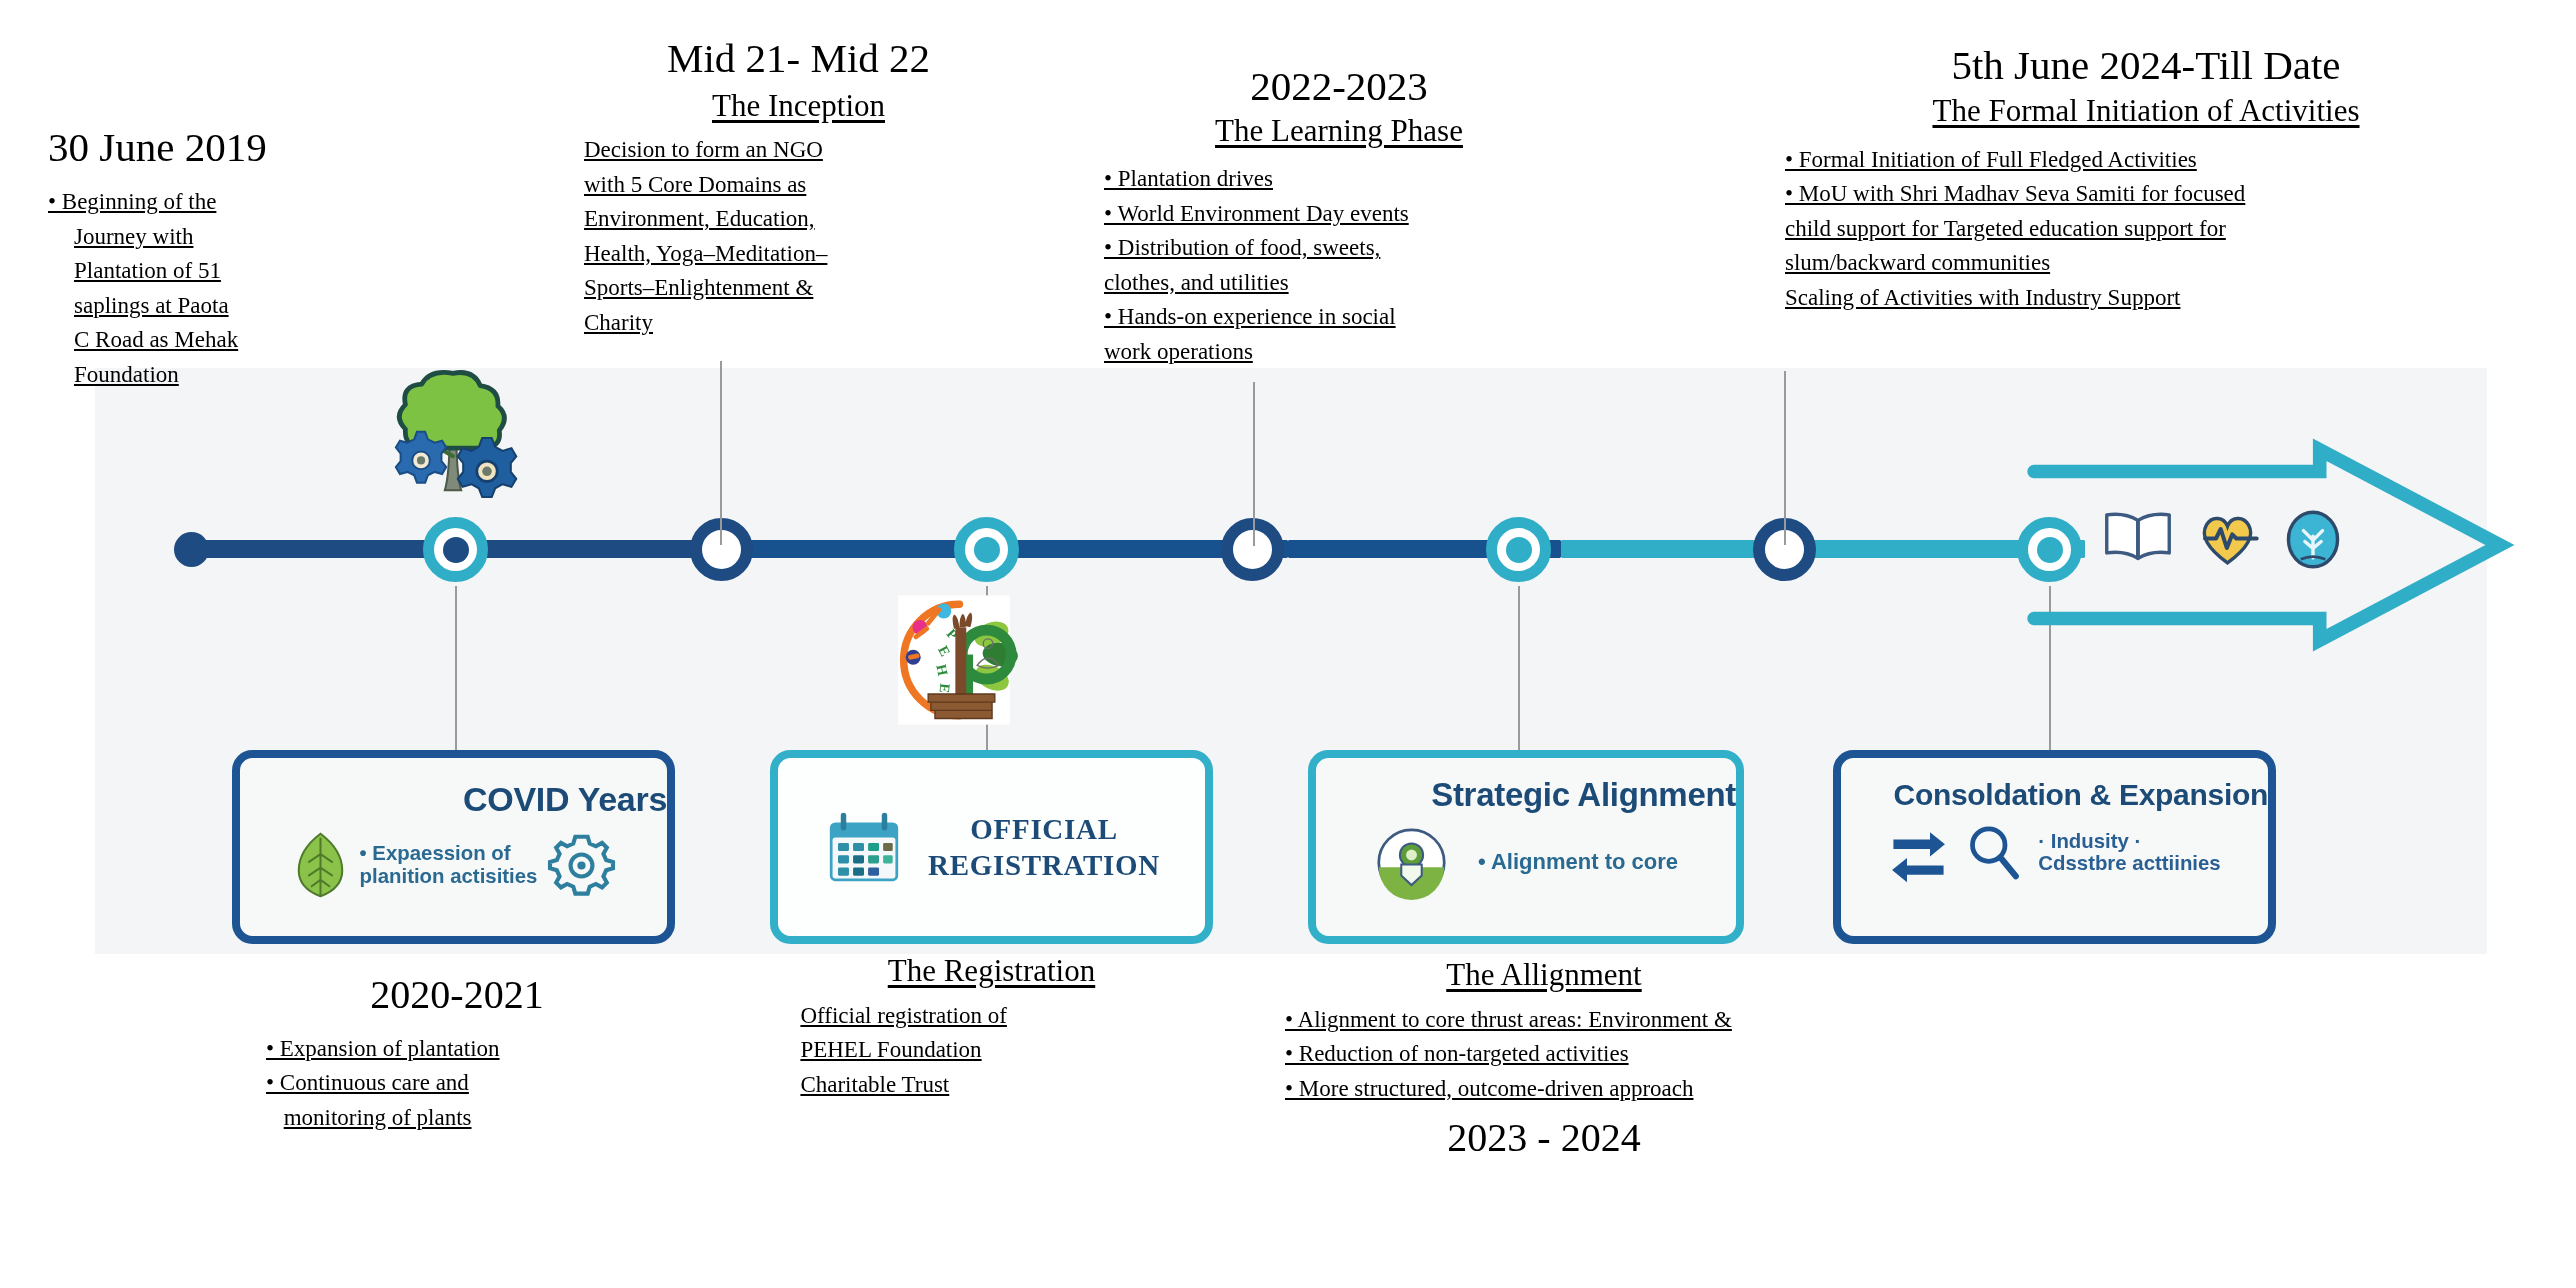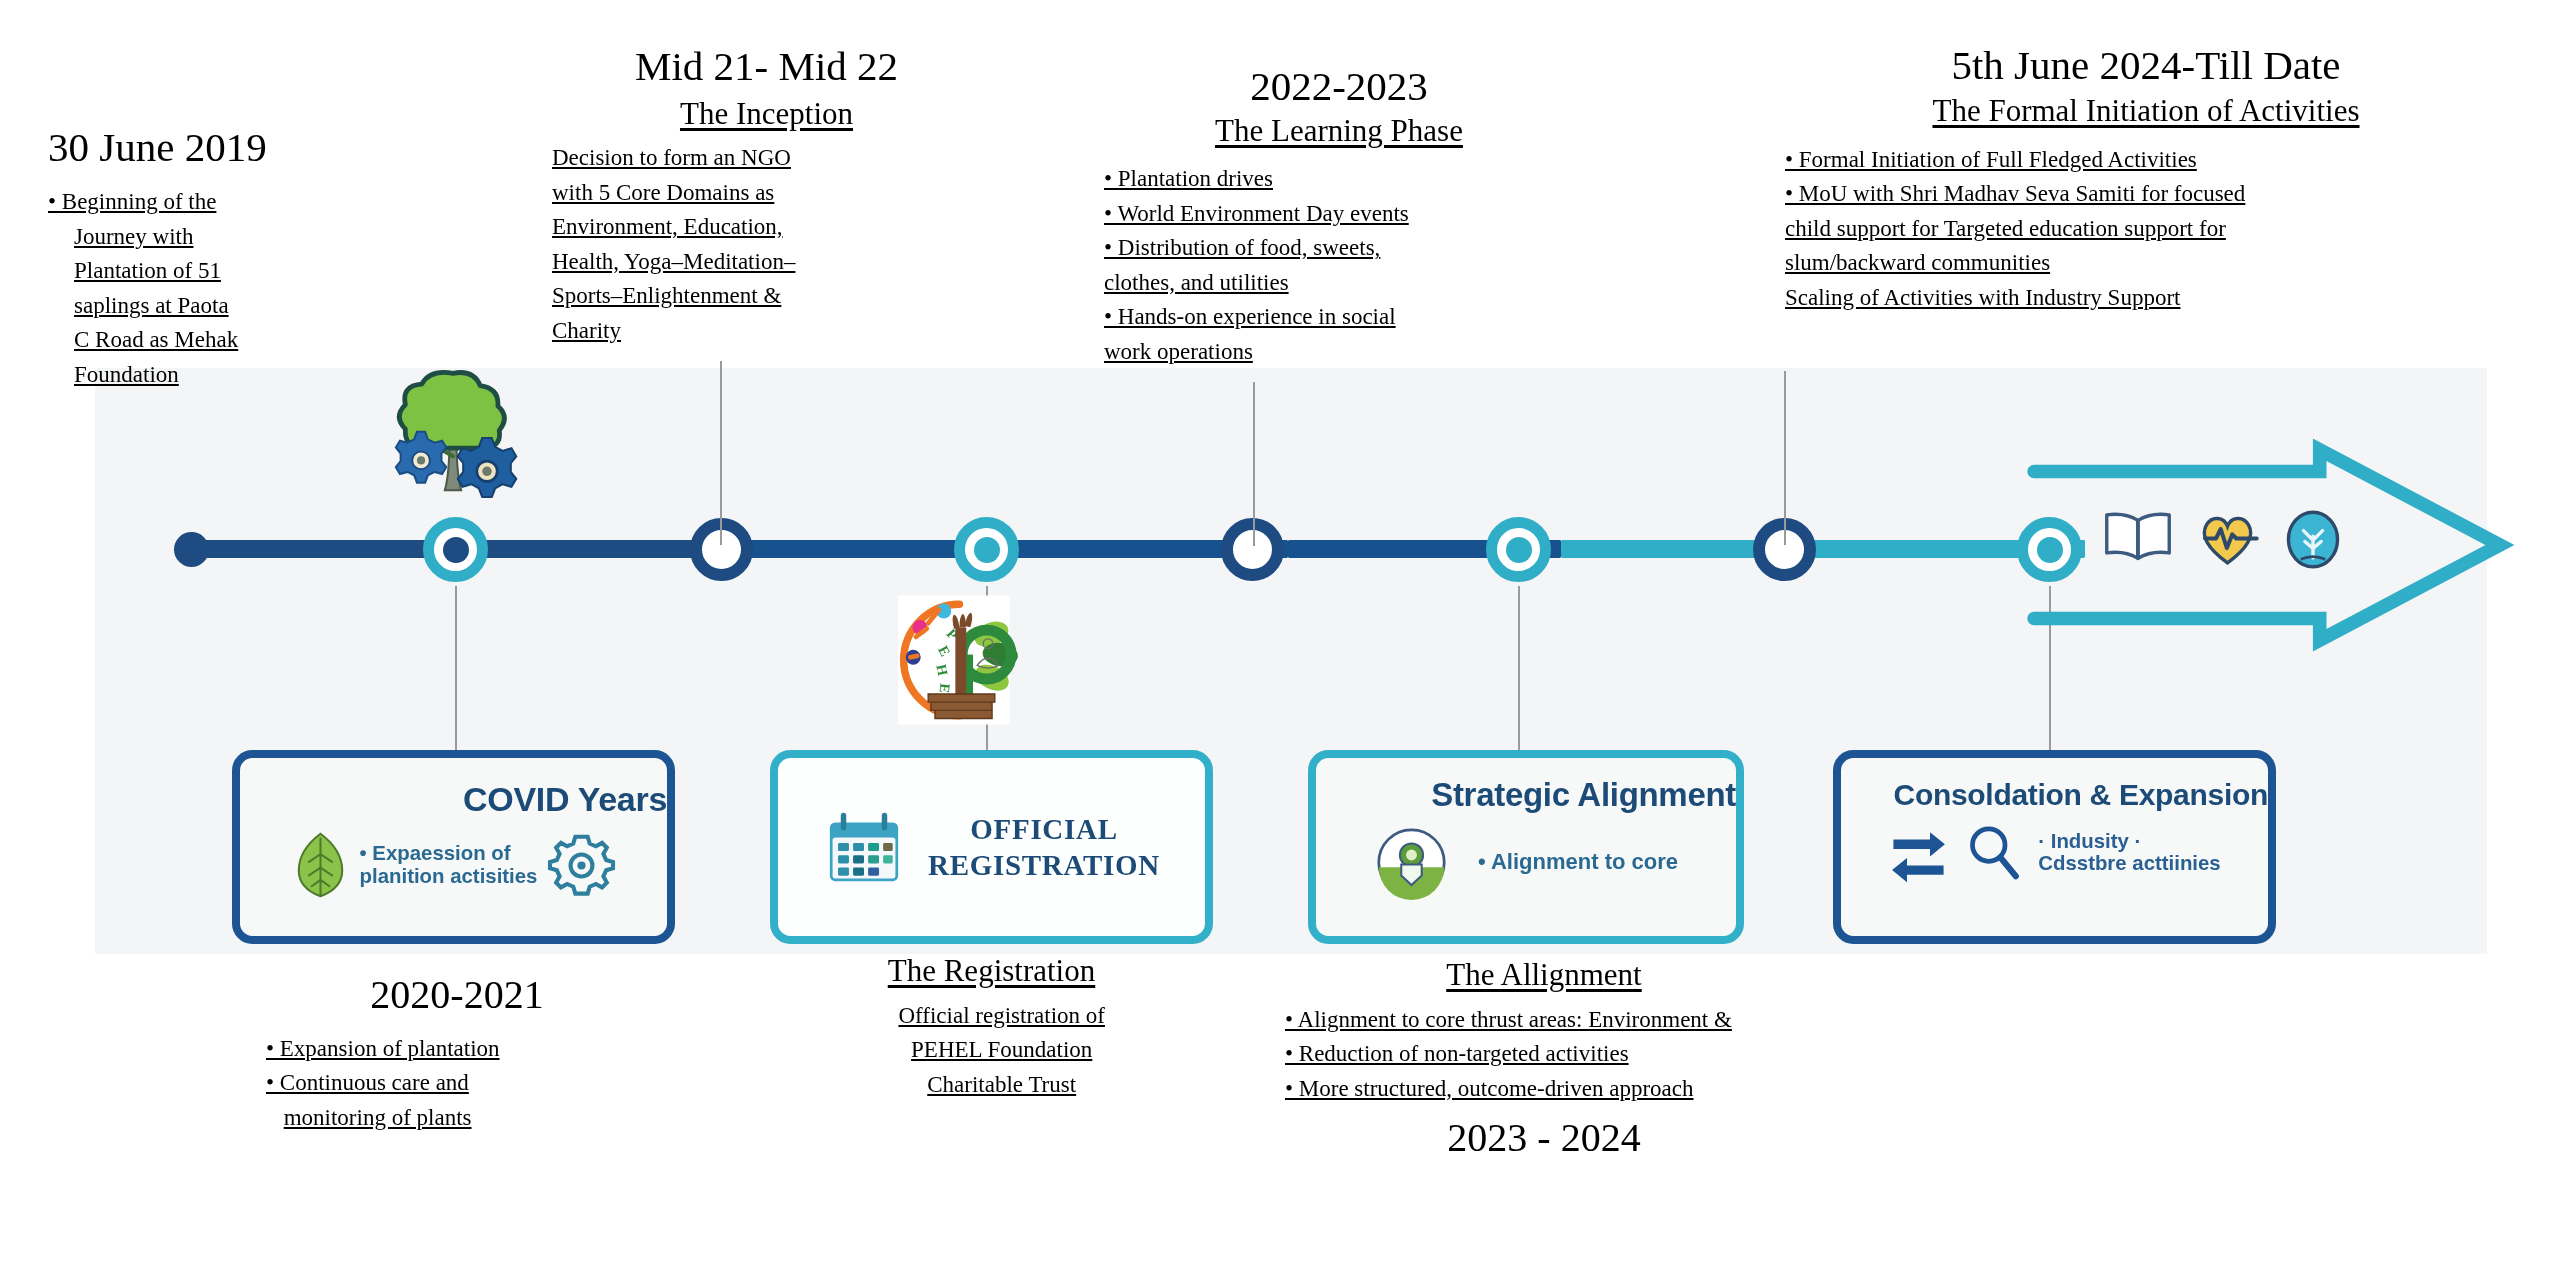--- a/index.html
+++ b/index.html
@@ -163,21 +163,21 @@
     <div class="era-body" style="margin-top:16.4px; width:354px;">
       <span class="bl">•  Beginning of the</span>
       <span class="bl" style="padding-left:26px">Journey with</span>
       <span class="bl" style="padding-left:26px">Plantation of 51</span>
       <span class="bl" style="padding-left:26px">saplings at  Paota</span>
       <span class="bl" style="padding-left:26px">C Road as Mehak</span>
       <span class="bl" style="padding-left:26px">Foundation</span>
     </div>
   </div>
 
-  <div class="abs" style="left:552px; top:37px;margin-top:8px;">
+  <div class="abs" style="left:584px; top:37px;">
     <div class="era-date" style="text-align:center; width:429px;">Mid 21- Mid 22</div>
     <div class="era-sub" style="text-align:center; width:429px; margin-top:9.5px;">The Inception</div>
     <div class="era-body" style="margin-top:11px; width:429px;">
       <span class="bl">Decision to form an NGO</span>
       <span class="bl">with 5 Core Domains as</span>
       <span class="bl">Environment,  Education,</span>
       <span class="bl">Health,  Yoga–Meditation–</span>
       <span class="bl">Sports–Enlightenment &amp;</span>
       <span class="bl">Charity</span>
     </div>
@@ -415,21 +415,21 @@
     <div class="bot-year" style="text-align:center;">2020-2021</div>
     <div class="era-body" style="margin-top:13.6px; padding-left:34px;">
       <span class="bl">• Expansion of plantation</span>
       <span class="bl">• Continuous care and</span>
       <span class="bl" style="padding-left:17.7px">monitoring of plants</span>
     </div>
   </div>
 
   <div class="abs" style="left:780px; top:953px; width:423px;">
     <div class="bot-head" style="text-align:center;">The Registration</div>
-    <div class="era-body" style="margin-top:9.5px; padding-left:20.4px;text-align:center;">
+    <div class="era-body" style="margin-top:9.5px; padding-left:20.4px;">
       <span class="bl">Official registration of</span>
       <span class="bl">PEHEL Foundation</span>
       <span class="bl">Charitable Trust</span>
     </div>
   </div>
 
   <div class="abs" style="left:1285px; top:957px; width:743px;">
     <div class="bot-head" style="text-align:center; width:518px;">The Allignment</div>
     <div class="era-body" style="margin-top:9.5px;">
       <span class="bl">• Alignment to core thrust areas: Environment &amp;</span>

